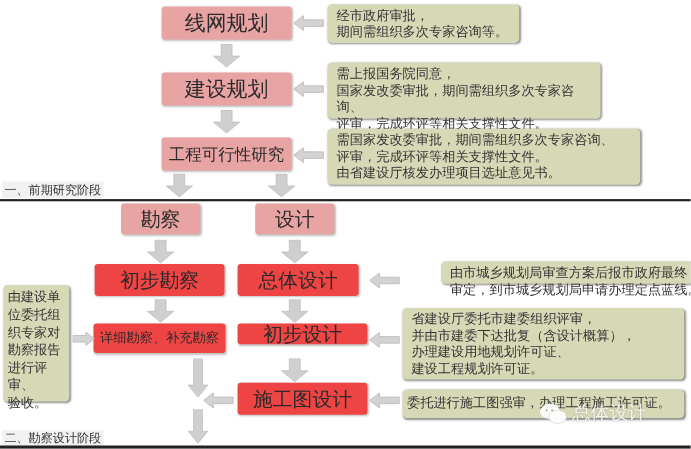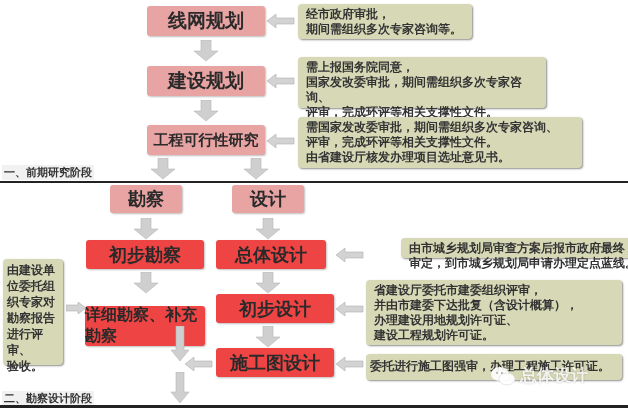--- a/index.html
+++ b/index.html
@@ -1,18 +1,18 @@
 <!DOCTYPE html>
 <html><head>
 <meta charset="utf-8">
 <style>
   html, body { margin:0; padding:0; }
   body { width:628px; height:408px; background:#ffffff; position:relative; overflow:hidden;
     font-family:"DejaVu Sans", sans-serif; color:#222; }
-  .abs { position:absolute; box-sizing:border-box;font-weight:bold; }
+  .abs { position:absolute; box-sizing:border-box; }
   .pink { background:#e8a3a3; border-radius:3px; box-shadow:1px 1px 2px rgba(0,0,0,0.25);
     display:flex; align-items:center; justify-content:center; color:#2a2a2a; }
   .beige { background:#ef4444; border-radius:3px; box-shadow:1px 1px 2px rgba(0,0,0,0.25);
     display:flex; align-items:center; justify-content:center; color:#2a2a2a; }
   .note { background:#d7d9b6; border-radius:4px; box-shadow:1px 1px 2px rgba(0,0,0,0.45);
     color:#333; font-size:12px; line-height:15px; padding:3px 8px; white-space:pre-line; }
   .stage { font-size:11px; color:#333; background:#f1f1f1; padding:0 2px; }
   .rule { height:2px; background:#222; left:0; width:628px; }
   svg { display:block; }
   .wm { color:rgba(255,255,255,0.85); font-size:17px; text-shadow:0 0 2px rgba(0,0,0,0.25); }
@@ -109,24 +109,24 @@
   <svg width="26" height="22">
       <polygon points="8,0 18,0 18,11 25,11 13,21 1,11 8,11" fill="#cfcfcf" stroke="#b5b5b5" stroke-width="0.6"></polygon>
     </svg>
 </div>
 <div class="abs" style="left:255px;top:272px;">
   <svg width="26" height="22">
       <polygon points="8,0 18,0 18,11 25,11 13,21 1,11 8,11" fill="#cfcfcf" stroke="#b5b5b5" stroke-width="0.6"></polygon>
     </svg>
 </div>
 
-<div class="abs beige" style="left:85px;top:306px;width:120px;height:40px;font-size:16px;">
+<div class="abs beige" style="left:85px;top:294px;width:120px;height:27px;font-size:12px;">
   <span>详细勘察、补充勘察</span>
 </div>
-<div class="abs beige" style="left:216px;top:294px;width:118px;height:29px;font-size:18px;">
+<div class="abs beige" style="left:216px;top:294px;width:118px;height:19px;font-size:18px;">
   <span>初步设计</span>
 </div>
 
 <div class="abs note" style="left:3px;top:259px;width:60px;height:106px;font-size:12px;line-height:16px;padding:3px 4px;">由建设单
 位委托组
 织专家对
 勘察报告
 进行评审、
 验收。</div>
 <div class="abs" style="left:66px;top:302px;">

